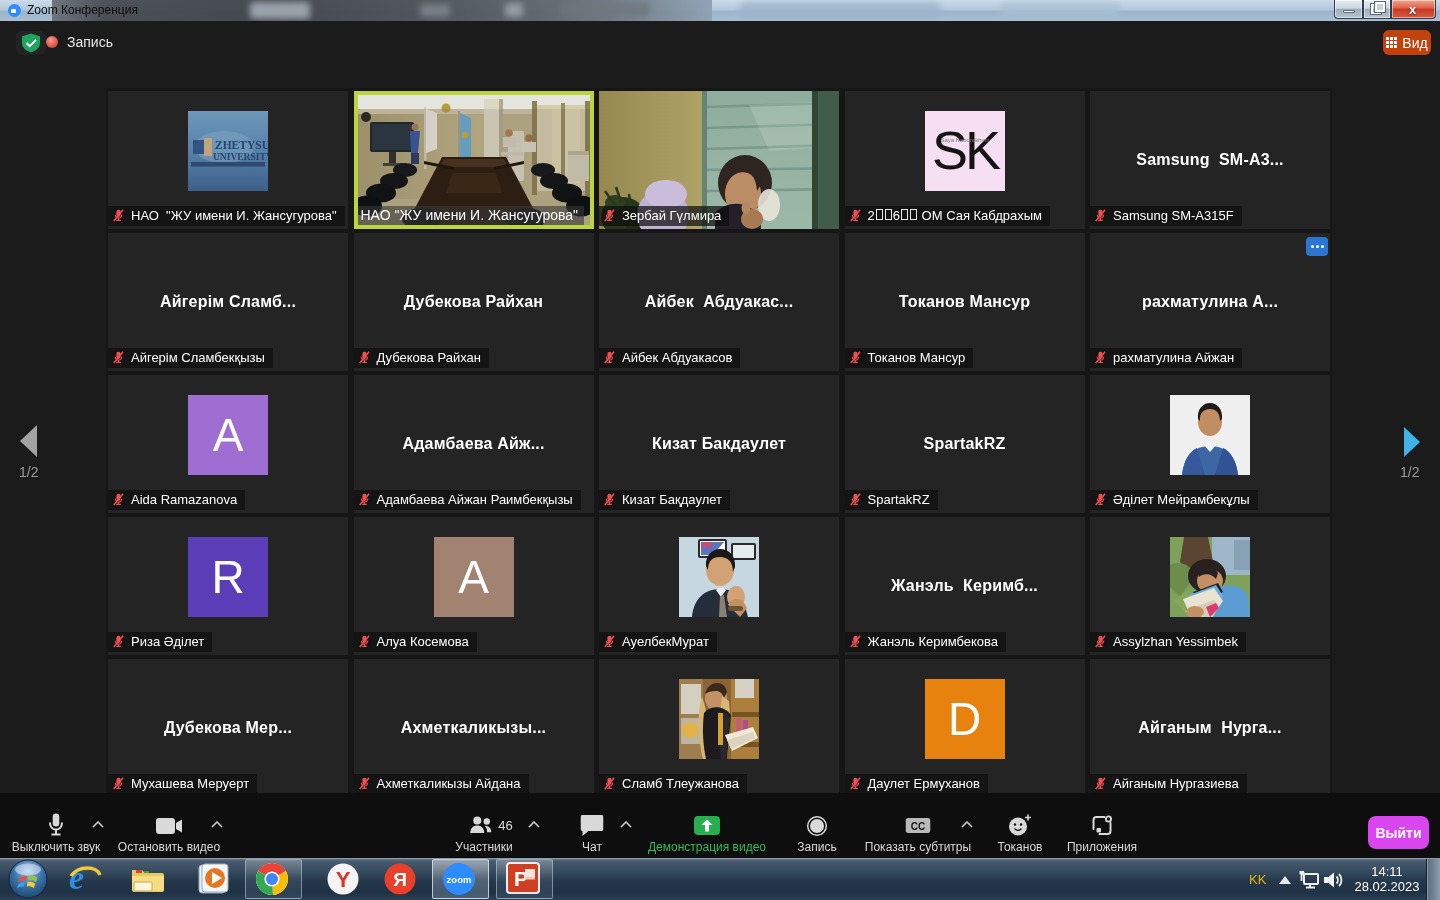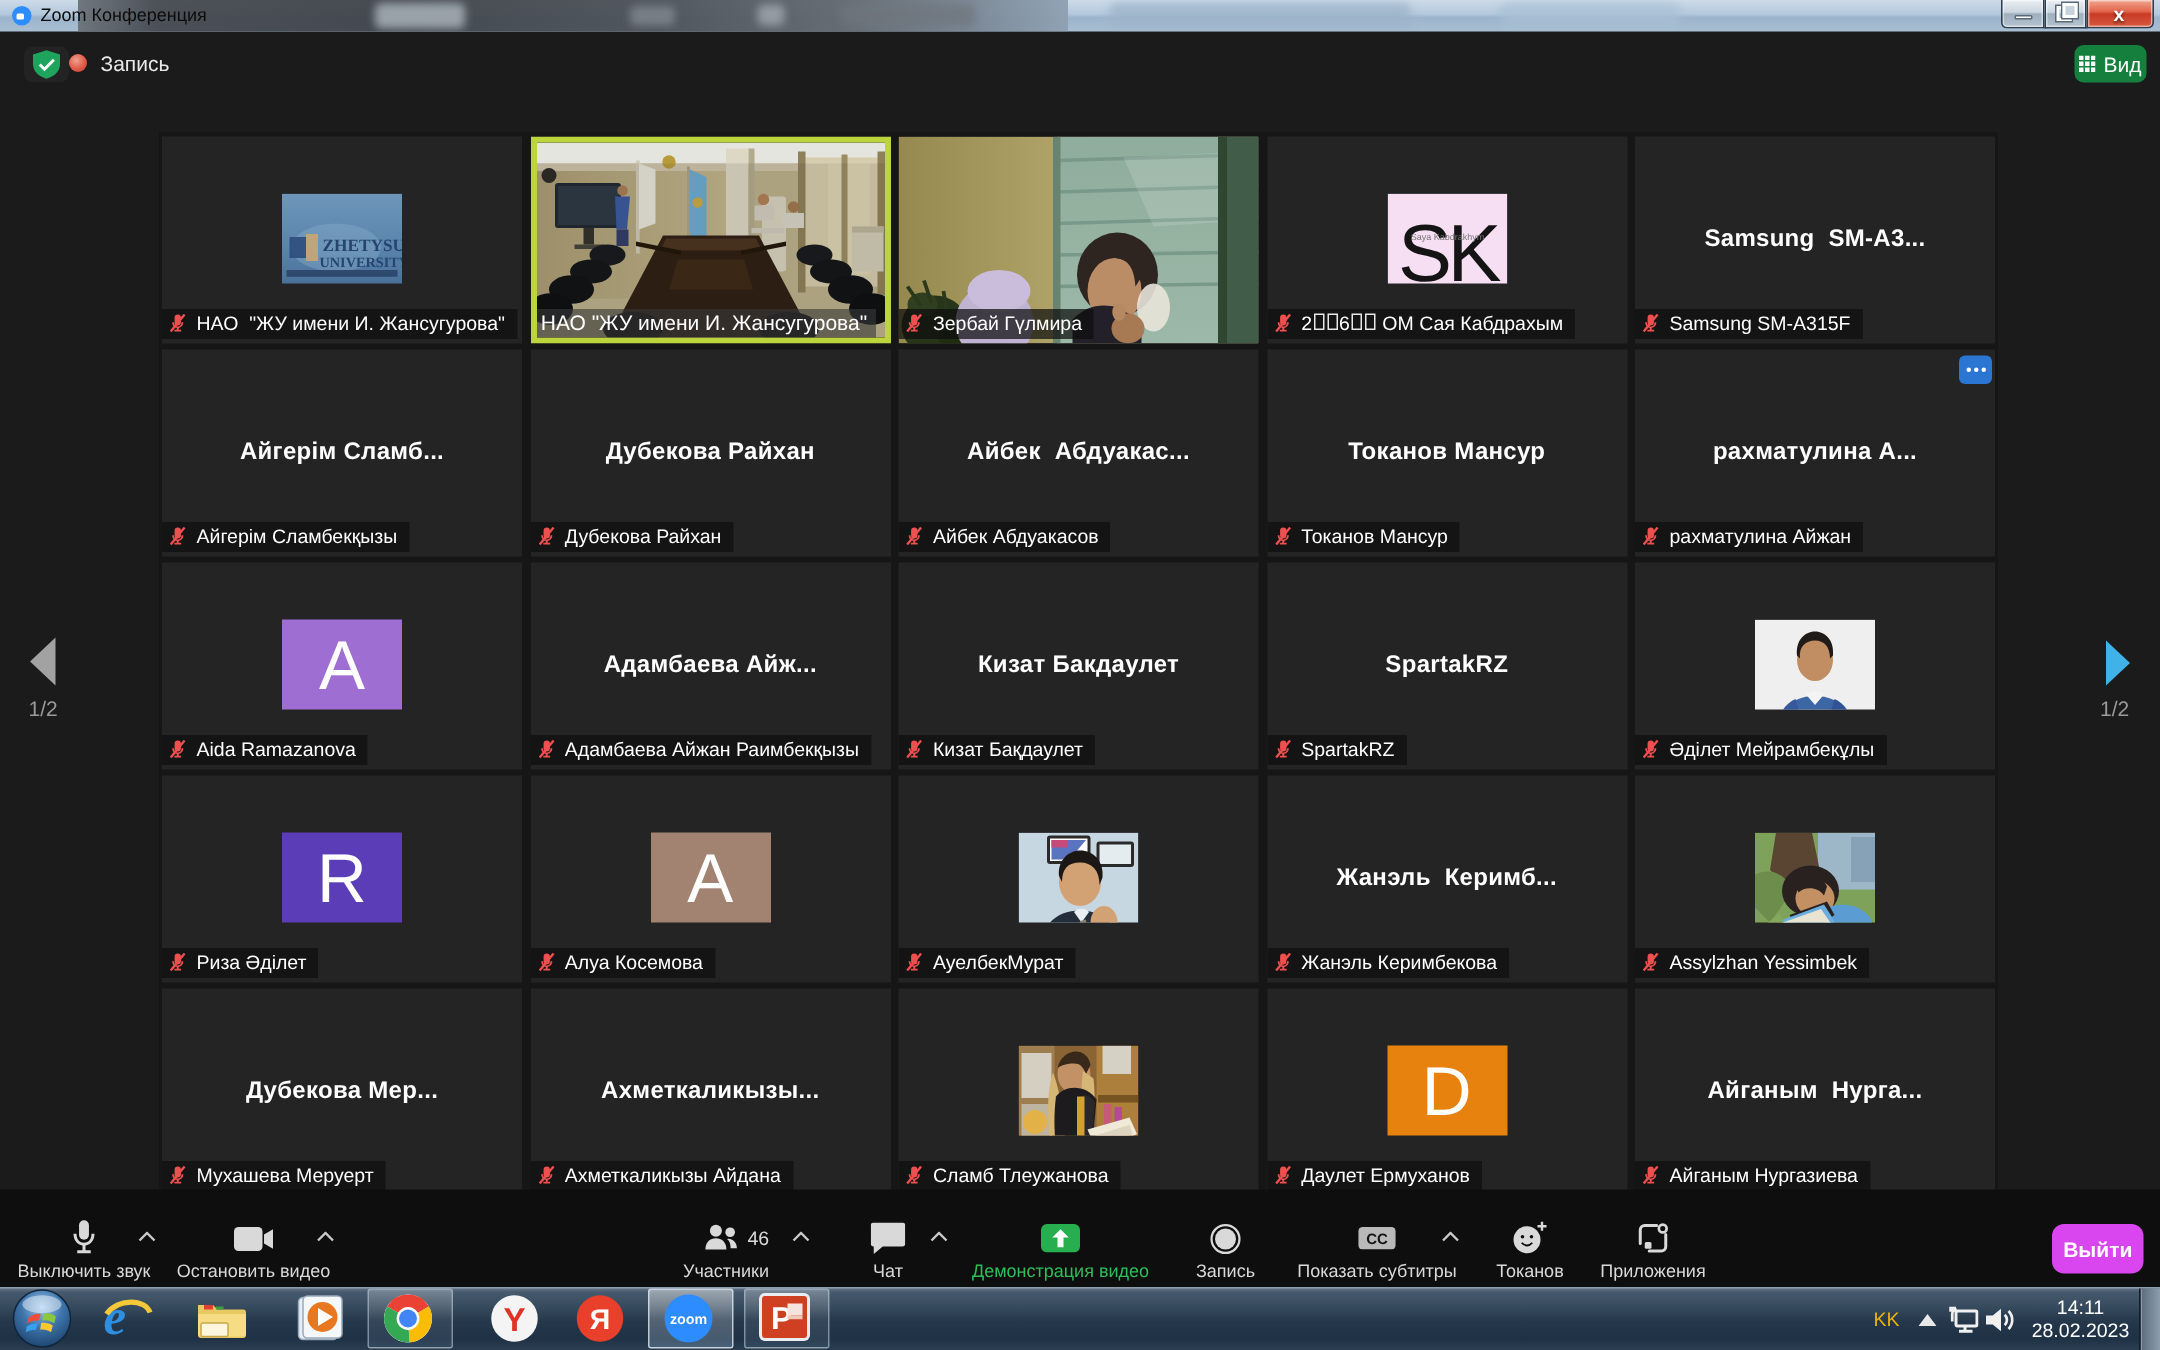--- a/index.html
+++ b/index.html
@@ -15,25 +15,25 @@
 #b-max{left:1363px;width:28px;background:linear-gradient(to bottom,#e9eef3 0%,#ccd6df 45%,#9dafbe 52%,#b5c3cf 100%)}
 #b-cls{left:1391px;width:45px;border-radius:0 0 4px 0;background:linear-gradient(to bottom,#f2a58e 0%,#e2664c 42%,#c93a24 52%,#d65a40 100%)}
 #b-min i{position:absolute;left:8px;top:10px;width:12px;height:3px;background:#fff;border:1px solid #5a6a78;border-radius:1px}
 #b-max i{position:absolute;left:7px;top:4px;width:10px;height:10px;border:2px solid #fff;box-shadow:0 0 0 1px #5a6a78}
 #b-max b{position:absolute;left:11px;top:2px;width:10px;height:10px;border:2px solid #fff;background:#c8d2da;box-shadow:0 0 0 1px #5a6a78}
 #b-cls i{position:absolute;left:17px;top:2px;color:#fff;font-style:normal;font-weight:bold;font-size:13px;text-shadow:0 1px 2px rgba(60,20,10,.8)}
 
 #shield{position:absolute;left:16px;top:31px;width:30px;height:24px;background:#232323;border-radius:6px}
 #recdot{position:absolute;left:46px;top:36px;width:12px;height:12px;border-radius:50%;background:radial-gradient(circle at 40% 35%,#f0a090 0%,#e05a48 55%,#c04434 100%)}
 #rectext{position:absolute;left:67px;top:34px;font-size:14px;color:#e8e8e8}
-#vidbtn{position:absolute;left:1383px;top:30px;width:48px;height:25px;background:#15803d;border-radius:6px;color:#fff;font-size:14px;display:flex;align-items:center;justify-content:center;gap:5px}
+#vidbtn{position:absolute;left:1383px;top:30px;width:48px;height:25px;background:#c2410c;border-radius:6px;color:#fff;font-size:14px;display:flex;align-items:center;justify-content:center;gap:5px}
 
 .tile{position:absolute;width:240px;height:138px;background:#242424;overflow:hidden}
 .cname{position:absolute;left:0;right:0;top:0;bottom:0;display:flex;align-items:center;justify-content:center;font-size:16px;font-weight:bold;color:#fff;white-space:pre;letter-spacing:.2px}
-.av{position:absolute;left:80px;top:38px;width:80px;height:60px;overflow:hidden}
+.av{position:absolute;left:80px;top:20px;width:80px;height:80px;overflow:hidden}
 .av.lt{display:flex;align-items:center;justify-content:center;color:#fff;font-size:46px}
 .vfull{position:absolute;left:0;top:0;width:240px;height:138px}
 .vb{position:absolute;left:0;top:0;width:240px;height:138px;border:4px solid #bdd53c;z-index:3}
 .vid{position:absolute;left:4px;top:4px;width:232px;height:130px}
 .lbl{position:absolute;left:0;bottom:3px;height:20px;background:rgba(14,14,14,.72);display:flex;align-items:center;gap:6px;padding:0 8px 0 4px;font-size:13px;color:#fff;white-space:nowrap;z-index:4}
 .lbl .mi{flex:none}
 .lblbig{height:19px;bottom:4px;left:4px;font-size:14px;padding:0 6px 0 3px;background:rgba(56,56,56,.62)}
 .tofu{display:inline-block;width:7px;height:11px;border:1px solid #e8e8e8;margin:0 1px}
 .more{position:absolute;right:2px;top:4px;width:22px;height:19px;background:#2a76d2;border-radius:4px;display:flex;align-items:center;justify-content:center;gap:2px;z-index:5}
 .more span{width:3px;height:3px;border-radius:50%;background:#fff;display:block}

